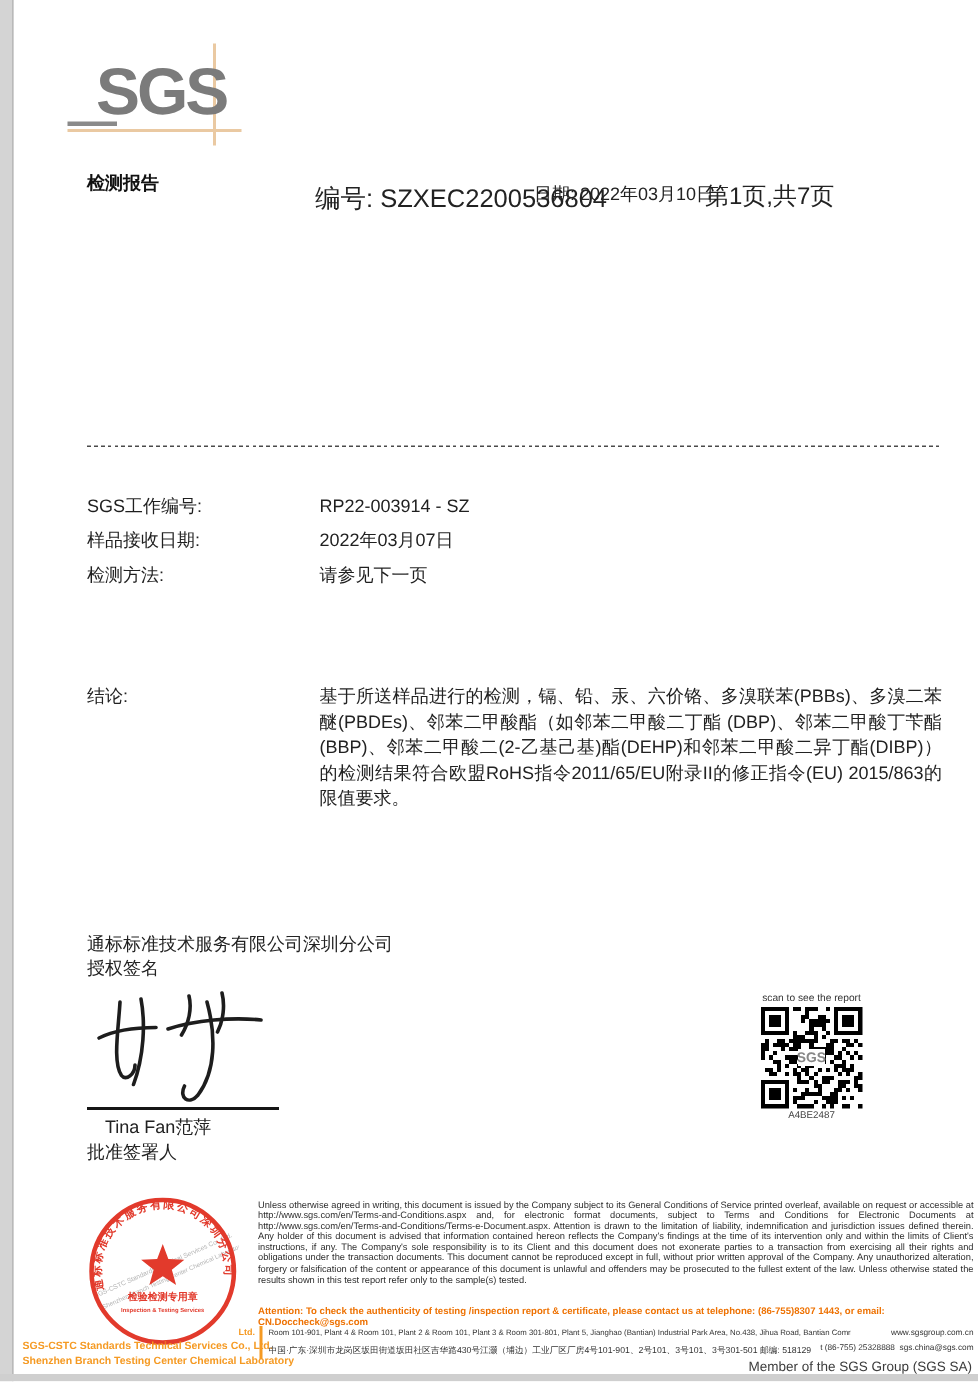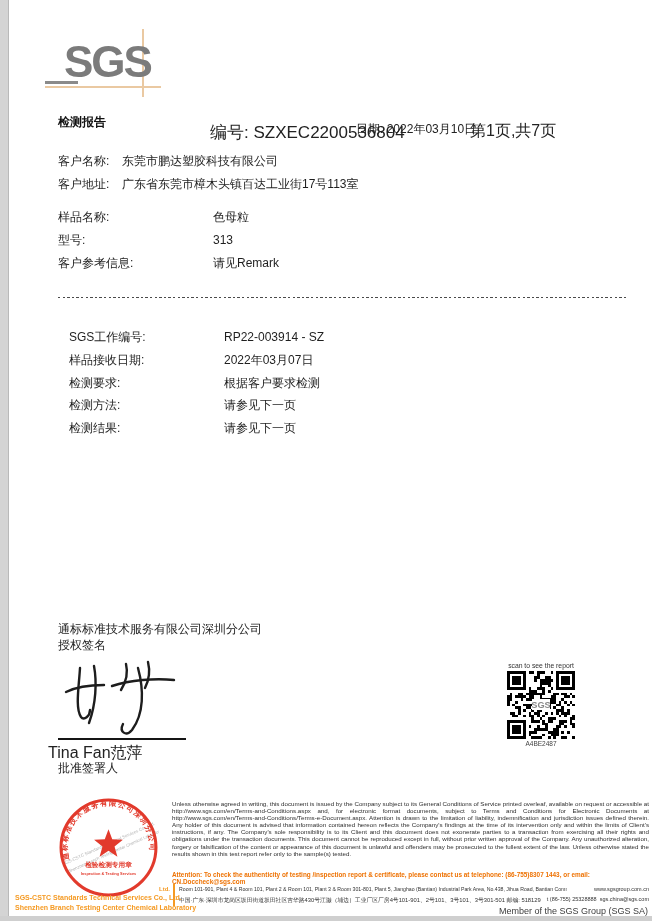--- a/index.html
+++ b/index.html
@@ -30,34 +30,34 @@
   .lbl{display:inline-block;}
   .client-rows{left:58px;top:150px;}
   .client-rows .row{height:23px;line-height:23px;}
   .client-rows .lbl{width:64px;}
   .sample-rows{left:58px;top:206px;}
   .sample-rows .row{height:23px;line-height:23px;}
   .sample-rows .lbl{width:155px;}
   .sample-note{margin-top:3px;height:20px;line-height:20px;}
   .sep{left:58px;top:297px;width:568px;height:1px;
        background:repeating-linear-gradient(90deg,#4a4a4a 0 2.5px,transparent 2.5px 4.6px);}
-  .detail-rows{left:69px;top:326px;}
+  .detail-rows{left:58px;top:326px;}
   .detail-rows .row{height:22.8px;line-height:22.8px;}
   .detail-rows .lbl{width:155px;}
 
   .conclusion{left:58px;top:456px;width:570px;display:flex;font-size:12px;}
   .conclusion .lbl{flex:0 0 155px;}
   .conclusion .txt{width:415px;line-height:17px;text-align:justify;}
 
   
   .sig-company{left:58px;top:621px;font-size:12px;}
   .sig-auth{left:58px;top:637px;font-size:12px;}
   .signature-svg{left:60px;top:656px;width:126px;height:84px;}
   .sig-rule{left:58px;top:738px;width:128px;height:2px;background:#151515;}
-  .sig-name{left:48px;top:743px;font-size:16px;}
+  .sig-name{left:70px;top:743px;font-size:12px;}
   .sig-title{left:58px;top:760px;font-size:12px;}
 
   
   .qr-caption{left:505px;top:662px;width:72px;font-size:6.8px;color:#333;text-align:center;}
   .qr-svg{left:507px;top:671px;width:68px;height:68px;}
   .qr-id{left:507px;top:740px;width:68px;font-size:6.5px;color:#444;text-align:center;}
 
   
   .stamp-svg{left:58px;top:797px;width:101px;height:101px;}
   .stamp-l1{left:15px;top:894px;font-size:7px;font-weight:bold;color:#f59a23;white-space:nowrap;}
@@ -89,74 +89,48 @@
   <div class="abs logo-underscore"></div>
   <div class="abs logo-hline"></div>
   <div class="abs logo-vline"></div>
   <div class="abs logo-text">SGS</div>
 
   <div class="abs rep-title">检测报告</div>
   <div class="abs rep-no"><span>编号:</span> <span>SZXEC2200536804</span></div>
   <div class="abs rep-date"><span>日期:</span> <span>2022年03月10日</span></div>
   <div class="abs rep-page">第1页,共7页</div>
 
-  <div class="abs rows client-rows">
-
-      <div class="row">
-        <span class="lbl">客户名称:</span><span class="val">东莞市鹏达塑胶科技有限公司</span>
-      </div>
-
-      <div class="row">
-        <span class="lbl">客户地址:</span><span class="val">广东省东莞市樟木头镇百达工业街17号113室</span>
-      </div>
-    </div>
 
   <div class="abs rows sample-rows">
-    <div>
-
-        <div class="row">
-          <span class="lbl">样品名称:</span><span class="val">色母粒</span>
-        </div>
-
-        <div class="row">
-          <span class="lbl">型号:</span><span class="val">313</span>
-        </div>
-
-        <div class="row">
-          <span class="lbl">客户参考信息:</span><span class="val">请见Remark</span>
-        </div>
-      </div>
   </div>
 
   <div class="abs sep"></div>
 
   <div class="abs rows detail-rows">
 
       <div class="row">
         <span class="lbl">SGS工作编号:</span><span class="val">RP22-003914 - SZ</span>
       </div>
 
       <div class="row">
         <span class="lbl">样品接收日期:</span><span class="val">2022年03月07日</span>
       </div>
 
 
-      <div class="row">
-        <span class="lbl">检测要求:</span><span class="val">根据客户要求检测</span>
-      </div>
 
       <div class="row">
         <span class="lbl">检测方法:</span><span class="val">请参见下一页</span>
       </div>
 
-      <div class="row">
-        <span class="lbl">检测结果:</span><span class="val">请参见下一页</span>
-      </div>
     </div>
 
+  <div class="abs conclusion">
+    <span class="lbl">结论:</span>
+    <span class="txt">基于所送样品进行的检测，镉、铅、汞、六价铬、多溴联苯(PBBs)、多溴二苯醚(PBDEs)、邻苯二甲酸酯（如邻苯二甲酸二丁酯 (DBP)、邻苯二甲酸丁苄酯(BBP)、邻苯二甲酸二(2-乙基己基)酯(DEHP)和邻苯二甲酸二异丁酯(DIBP)）的检测结果符合欧盟RoHS指令2011/65/EU附录II的修正指令(EU) 2015/863的限值要求。</span>
+  </div>
 
   <div class="abs sig-company">通标标准技术服务有限公司深圳分公司</div>
   <div class="abs sig-auth">授权签名</div>
   <svg class="abs signature-svg" viewBox="0 0 126 84">
     <g fill="none" stroke="#1d1d1d" stroke-width="2.4" stroke-linecap="round">
       <path d="M6,36 C16,31 30,29 44,29"></path>
       <path d="M20,12 C19,30 15,52 21,61 C24,65 30,60 30,54"></path>
       <path d="M34,10 C37,26 36,48 29,67"></path>
       <path d="M52,30 C70,24 95,22 114,24"></path>
       <path d="M66,8 C68,16 66,26 61,34"></path>

